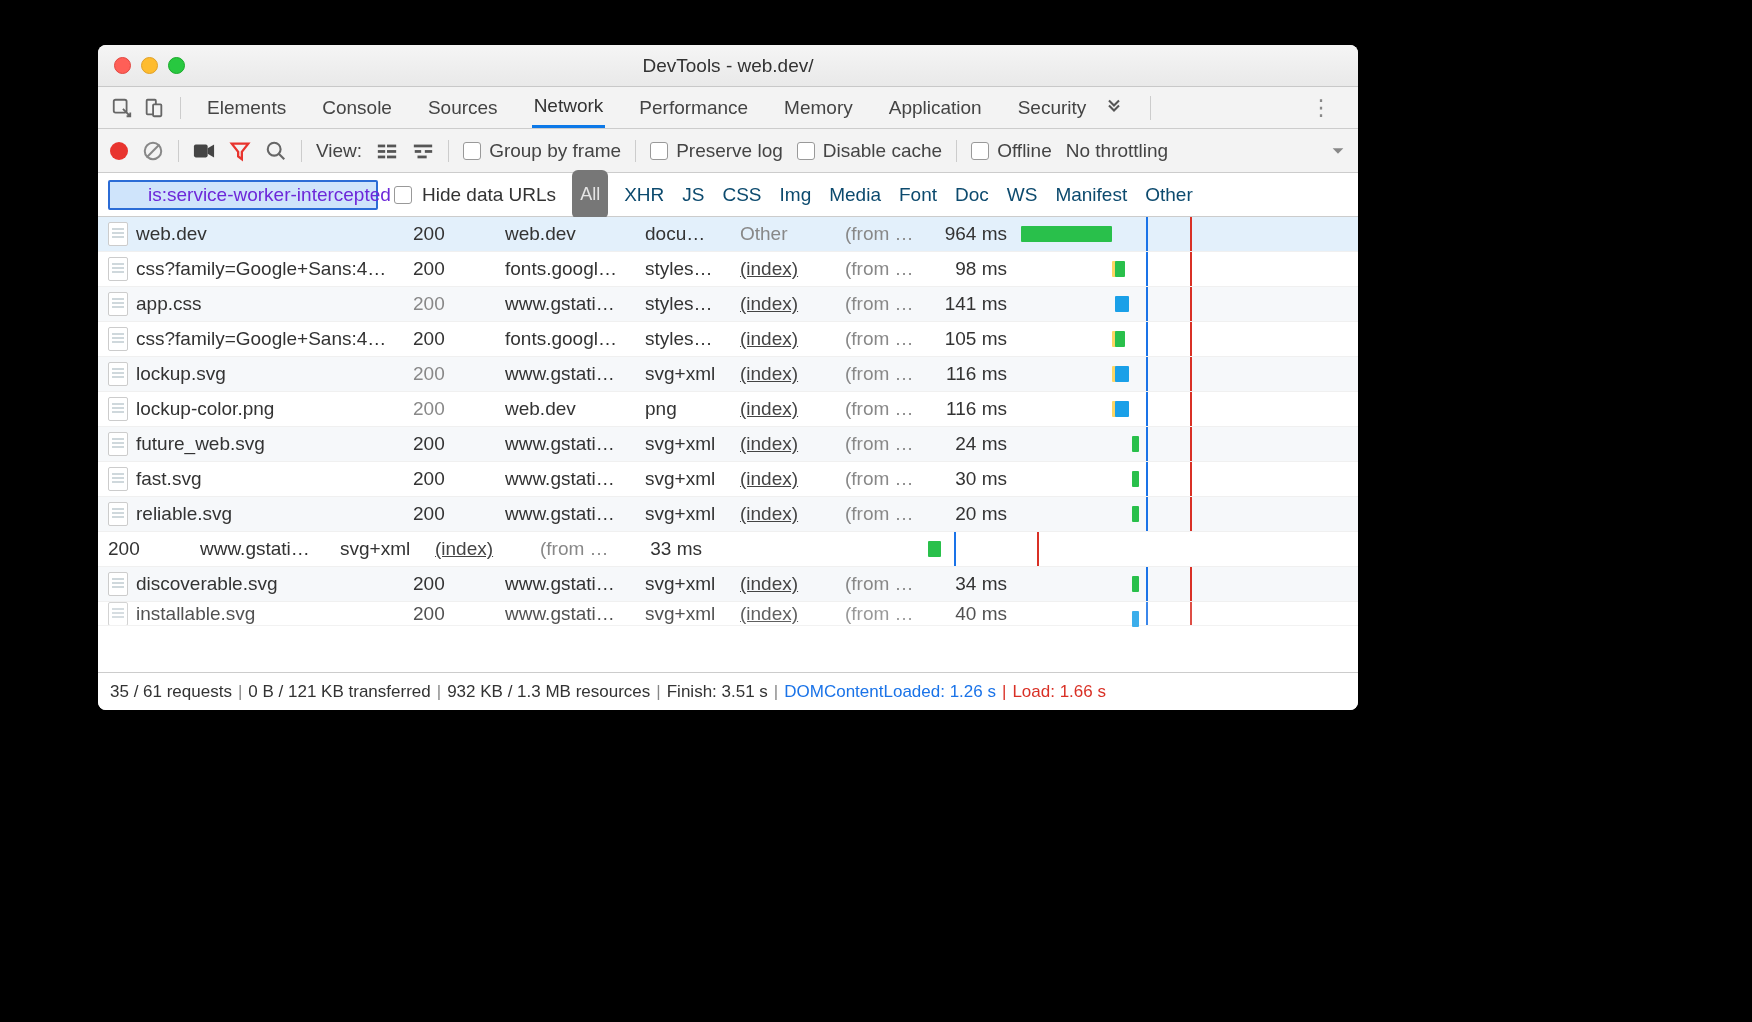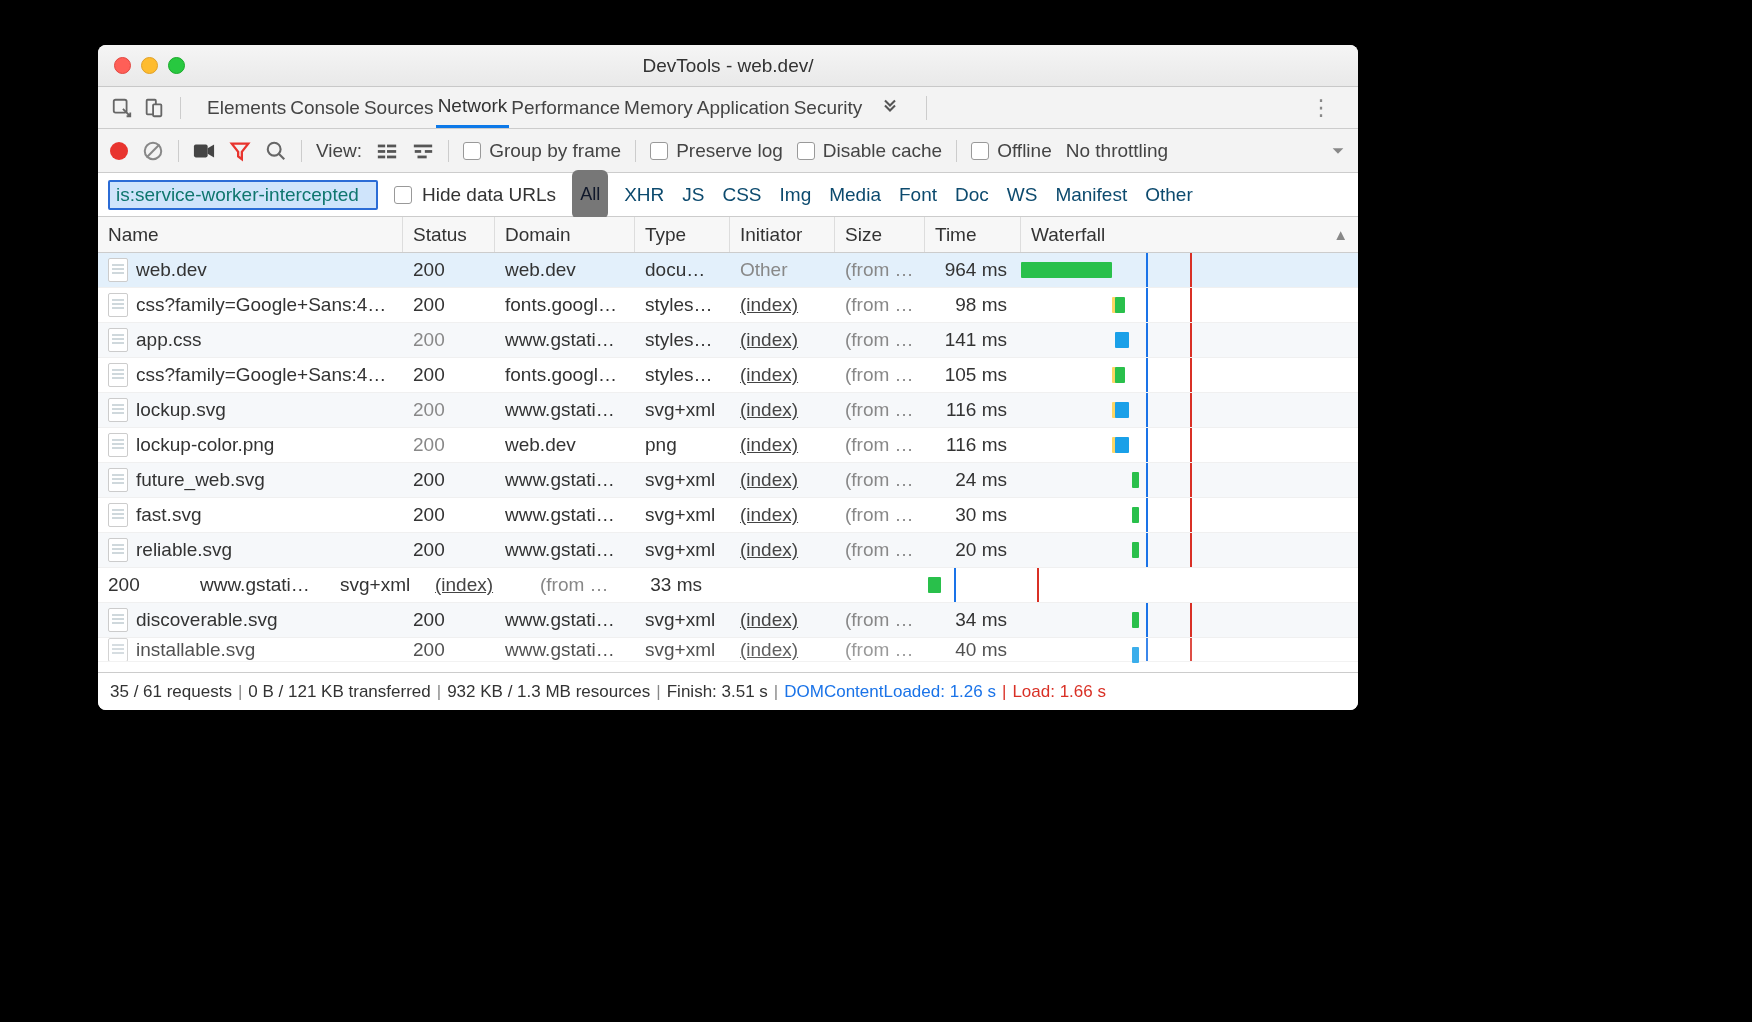--- a/index.html
+++ b/index.html
@@ -52,21 +52,21 @@
     background:#f3f3f3;
     border-bottom:1px solid #ccc;
     display:flex;
     align-items:center;
     padding:0 10px;
     gap:4px;
     color:#444;
   }
   .tabbar .iconbtn { width:28px; height:28px; display:flex;align-items:center;justify-content:center; color:#555; }
   .tabbar .sep { width:1px; height:22px; background:#ccc; margin:0 8px; }
-  .tabs { display:flex; margin-left:12px; align-items:flex-start; height:100%; }
+  .tabs { display:flex; gap:32px; margin-left:12px; align-items:flex-start; height:100%; }
   .tab { color:#444; height:100%; display:flex; align-items:center; padding:0 2px; }
   .tab.active { color:#333; border-bottom:3px solid #0d79e8; font-weight:500; }
   .more { margin-left:8px; color:#555; }
   .kebab { margin-left:auto; color:#888; padding:0 16px; font-size:22px;}
   .pipeL{ width:1px; height:24px; background:#ccc; margin-left:18px;}
 
   .toolbar {
     height: 44px;
     background:#f3f3f3;
     border-bottom:1px solid #ccc;
@@ -95,22 +95,22 @@
   }
   .filter-input{
     border:2px solid #2b6cd6;
     background:#cfe4fb;
     padding:2px 6px;
     font-size:19px;
     color:#333;
     width:270px;
     border-radius:2px;
   }
-  .filter-input input{border:none;background:transparent;font-size:19px;width:100%;outline:none;color:#0f766e;}
-  .pill{background:#777;color:#0f172a;border-radius:6px;padding:14px 8px;font-size:18px;}
+  .filter-input input{border:none;background:transparent;font-size:19px;width:100%;outline:none;color:#6d28d9;margin-left:32px;}
+  .pill{background:#777;color:#e5e5e5;border-radius:6px;padding:14px 8px;font-size:18px;}
   .ftype{color:#0c4a6e;}
 
   .table-head{
     height:36px;
     background:#f7f7f7;
     border-bottom:1px solid #ccc;
     display:flex;
     align-items:center;
     font-size:19px;
     color:#333;
@@ -293,33 +293,20 @@
         <span class="ftype">Img</span>
         <span class="ftype">Media</span>
         <span class="ftype">Font</span>
         <span class="ftype">Doc</span>
         <span class="ftype">WS</span>
         <span class="ftype">Manifest</span>
         <span class="ftype">Other</span>
       </div>
   </div>
 
-  <div class="table-head">
-    <div class="th c-name">Name</div>
-    <div class="th c-status">Status</div>
-    <div class="th c-domain">Domain</div>
-    <div class="th c-type">Type</div>
-    <div class="th c-init">Initiator</div>
-    <div class="th c-size">Size</div>
-    <div class="th c-time">Time</div>
-    <div class="th last">
-      <span>Waterfall</span>
-      <span class="sort-arrow">▲</span>
-    </div>
-  </div>
 
   <div class="rows" id="rows">
       <div class="row selected">
         <div class="cell name c-name">
           <div class="fileicon doc"></div>
           <span>web.dev</span>
         </div>
         <div class="cell c-status">200</div>
         <div class="cell c-domain">web.dev</div>
         <div class="cell c-type">docu…</div>

